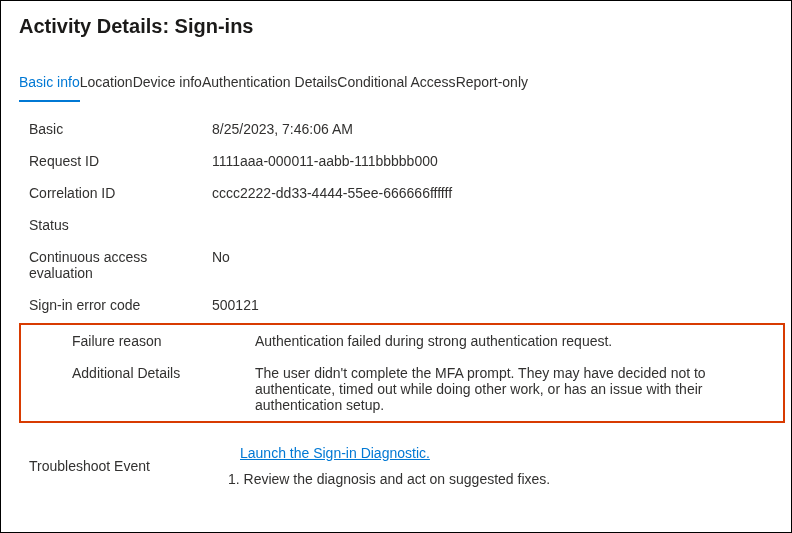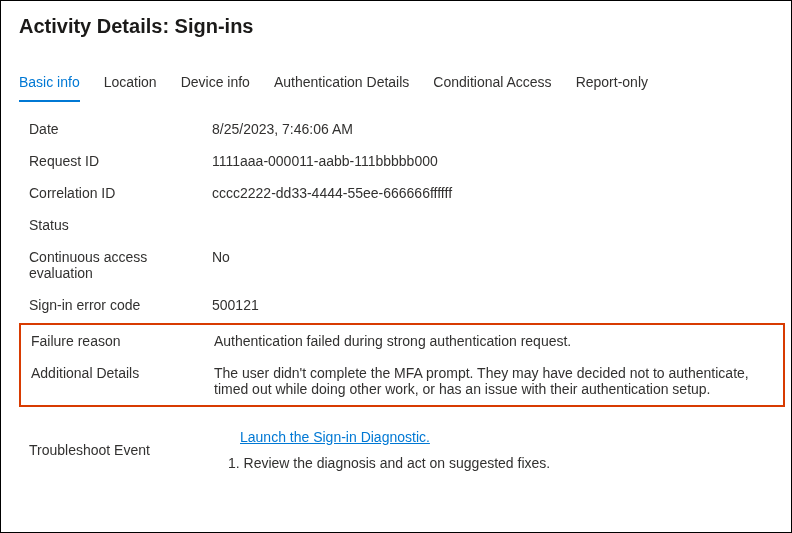--- a/index.html
+++ b/index.html
@@ -20,21 +20,20 @@
     .header {
       padding: 14px 18px 6px 18px;
     }
     .page-title {
       font-size: 20px;
       font-weight: 600;
       color: #1b1a19;
     }
     .tabs {
       display: flex;
-      gap: 24px;
       padding: 0 18px;
       margin-top: 24px;
       border-bottom: 1px solid transparent;
     }
     .tab {
       padding: 6px 0 10px 0;
       cursor: pointer;
       color: #323130;
       font-size: 14px;
       border-bottom: 2px solid transparent;
@@ -62,20 +61,21 @@
       color: #323130;
       padding-right: 10px;
     }
     .highlight-box {
       border: 2px solid #d83b01;
       margin: 2px 6px 4px 18px;
       padding: 0 0 0 10px;
     }
     .highlight-box .row {
       padding: 8px 0;
+      margin-left: 41px;
     }
     .highlight-box .label {
       width: 183px;
     }
     .troubleshoot-value {
       flex: 1;
     }
     .follow-steps {
       margin-bottom: 10px;
     }
@@ -105,21 +105,21 @@
   <div class="tab active">Basic info</div>
   <div class="tab">Location</div>
   <div class="tab">Device info</div>
   <div class="tab">Authentication Details</div>
   <div class="tab">Conditional Access</div>
   <div class="tab">Report-only</div>
 </div>
 
 <div class="details">
   <div class="row">
-    <div class="label">Date</div>
+    <div class="label">Basic</div>
     <div class="value">8/25/2023, 7:46:06 AM</div>
   </div>
   <div class="row">
     <div class="label">Request ID</div>
     <div class="value">1111aaa-000011-aabb-111bbbbb000</div>
   </div>
   <div class="row">
     <div class="label">Correlation ID</div>
     <div class="value">cccc2222-dd33-4444-55ee-666666ffffff</div>
   </div>

